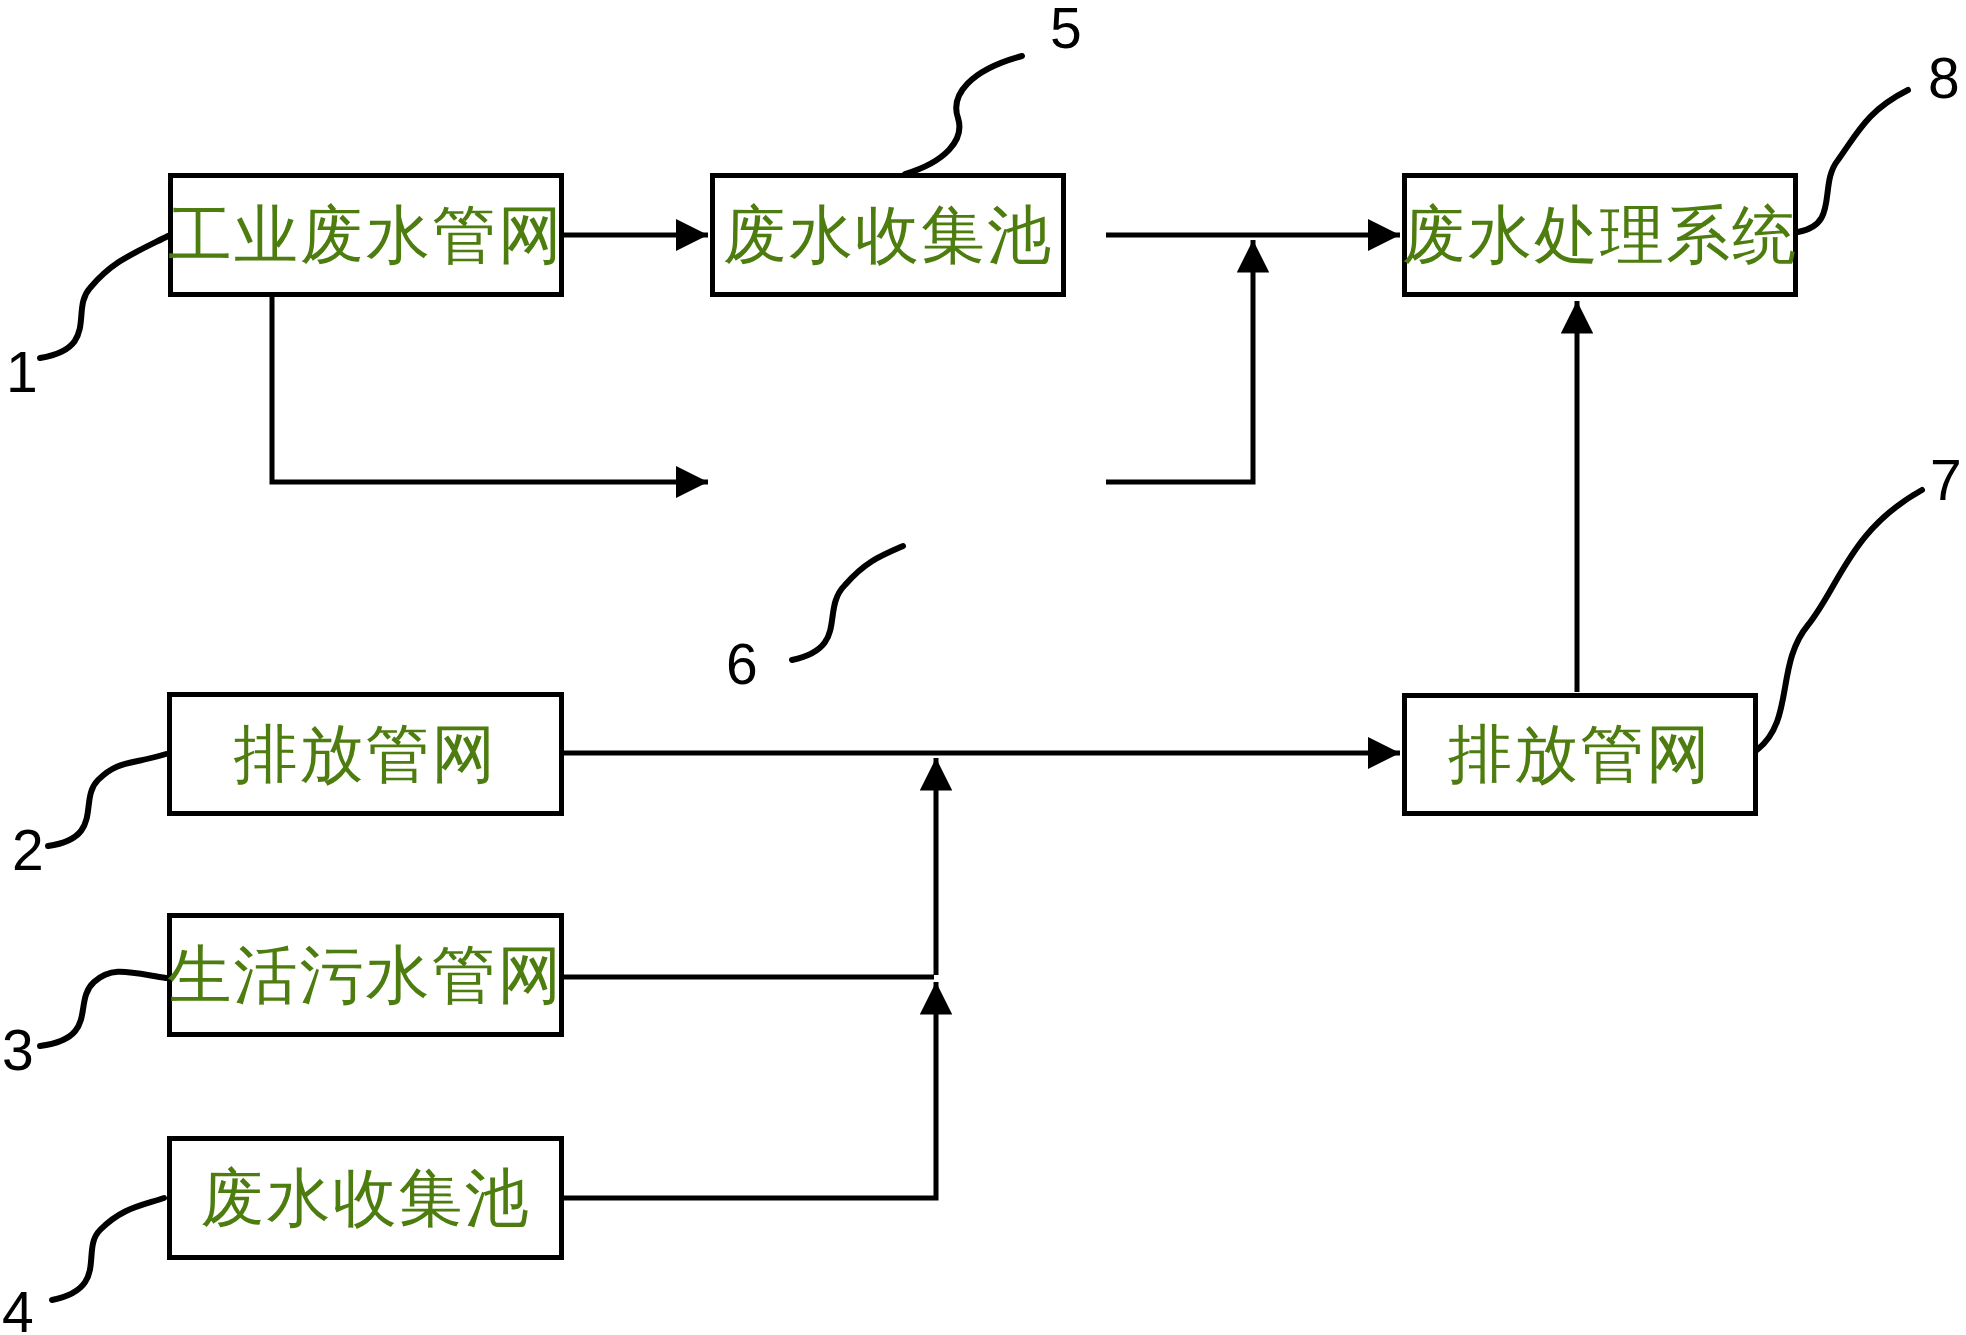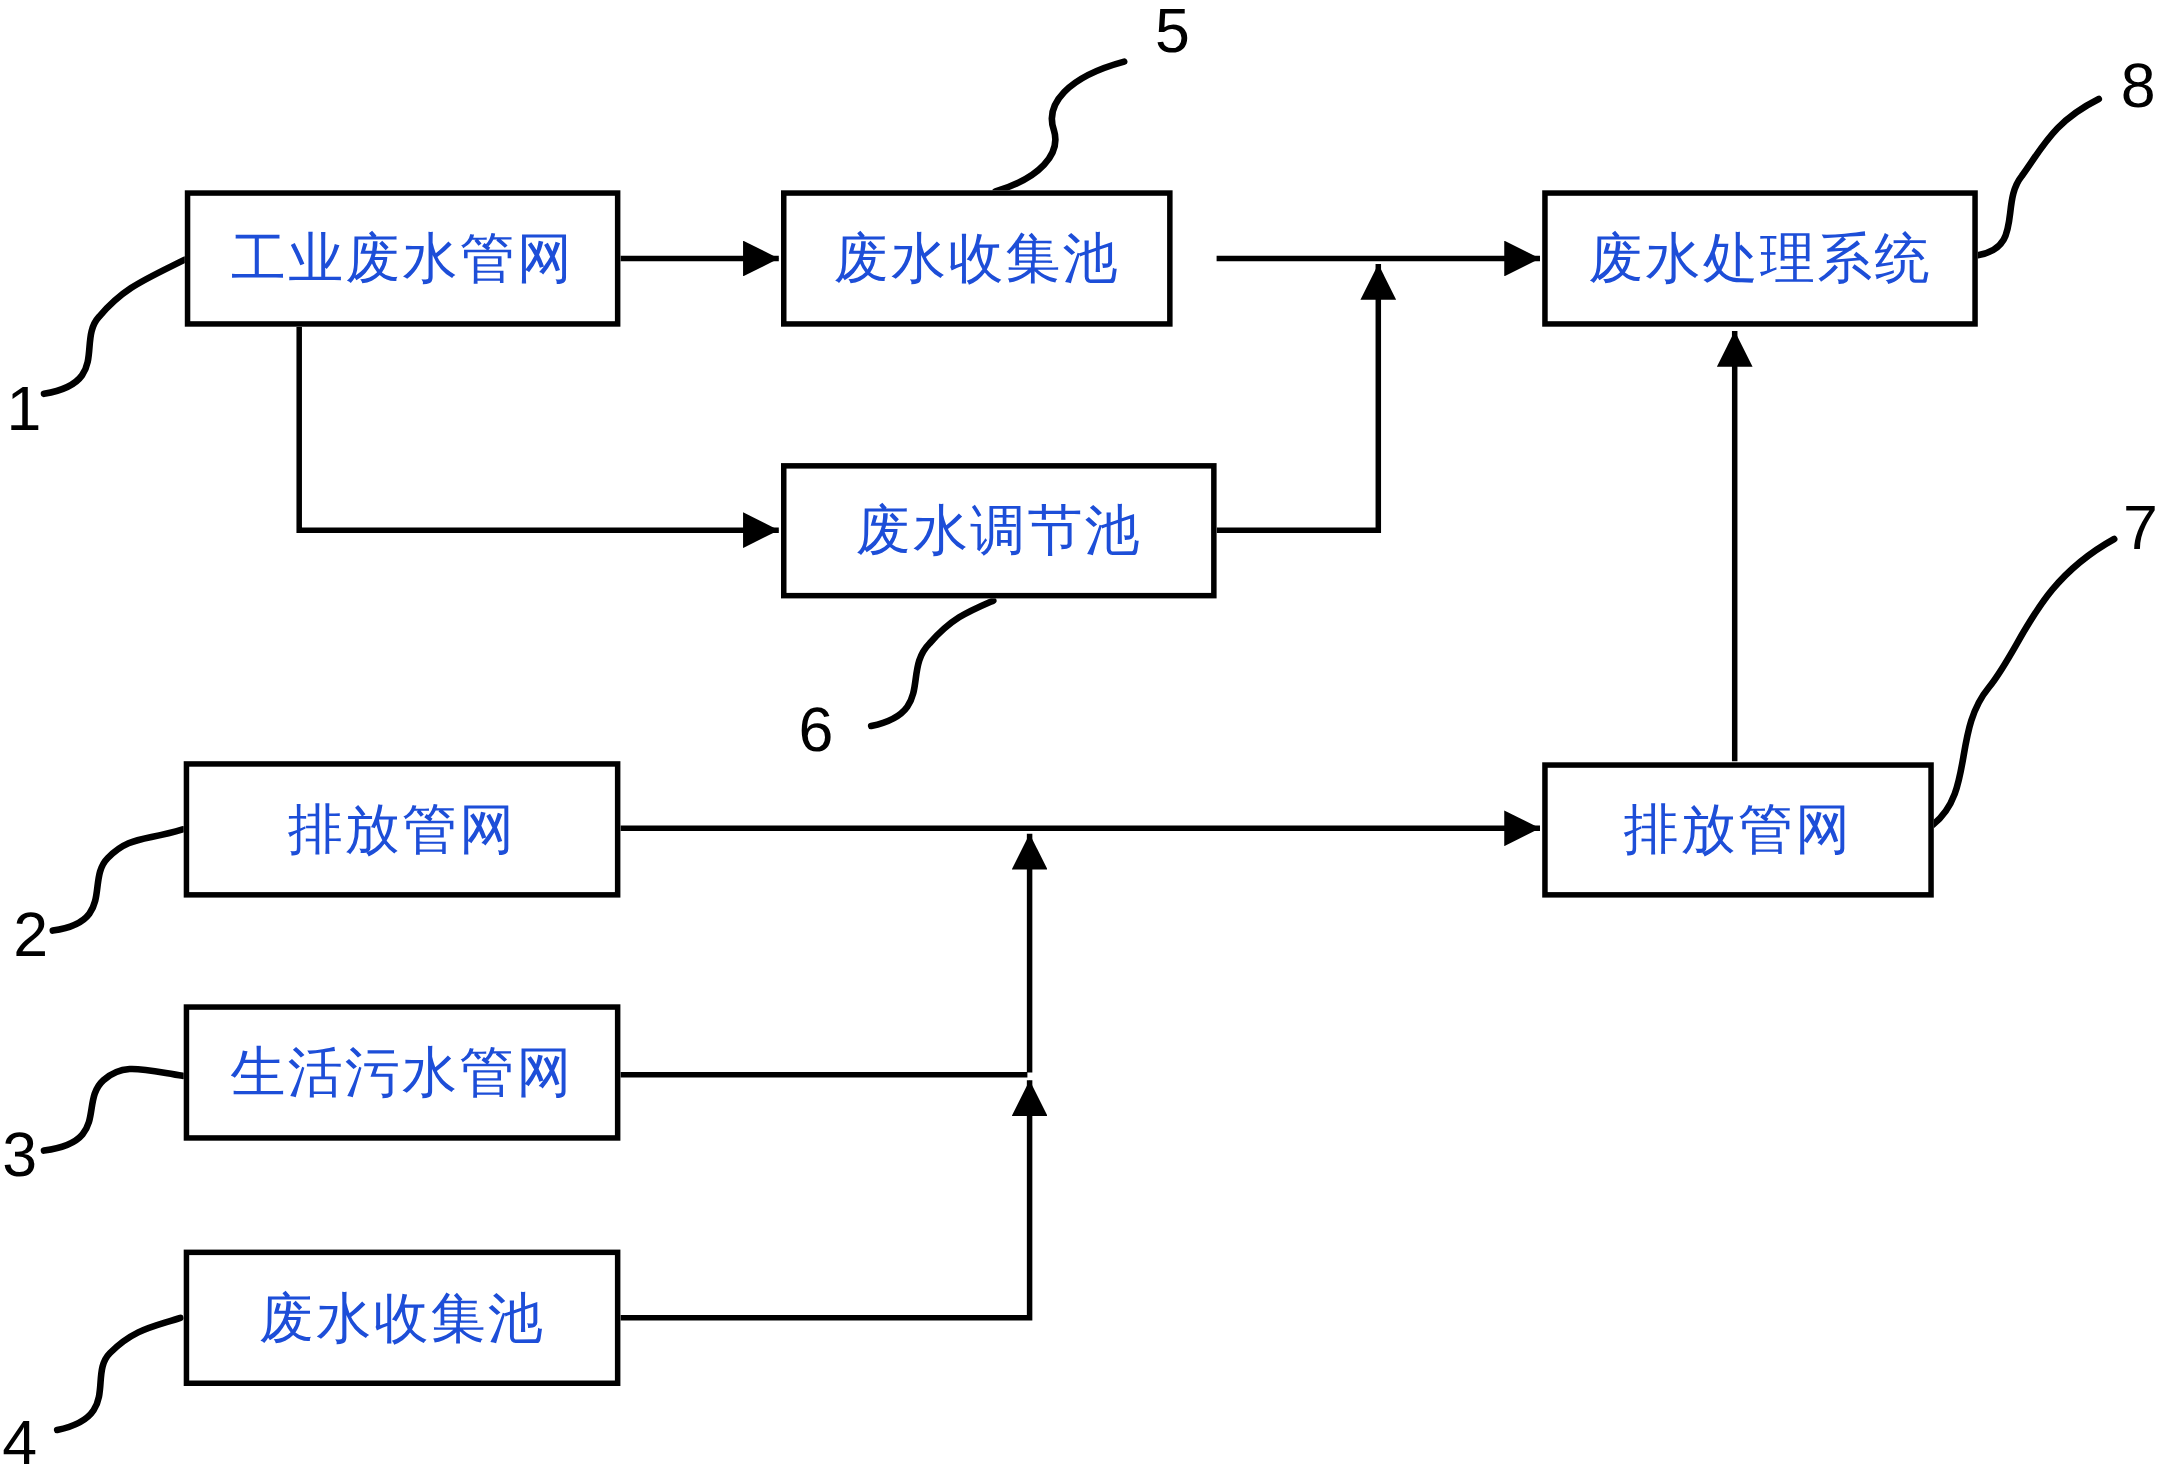--- a/index.html
+++ b/index.html
@@ -26,22 +26,22 @@
     position: absolute;
     box-sizing: border-box;
     border: 5px solid #000000;
     background: #ffffff;
     display: flex;
     align-items: center;
     justify-content: center;
     z-index: 2;
   }
   .node-label {
-    font-size: 50px;
-    color: #1d4ed8;
+    font-size: 64px;
+    color: #4d7c0f;
     letter-spacing: 2px;
     white-space: nowrap;
   }
   .ref-num {
     position: absolute;
     font-family: "Liberation Sans", "DejaVu Sans", sans-serif;
     font-size: 57px;
     line-height: 1;
     color: #000000;
     z-index: 3;
@@ -99,23 +99,20 @@
 
   <div class="node" id="node-industrial">
     <span class="node-label">工业废水管网</span>
   </div>
   <div class="node" id="node-collection">
     <span class="node-label">废水收集池</span>
   </div>
   <div class="node" id="node-treatment">
     <span class="node-label">废水处理系统</span>
   </div>
-  <div class="node" id="node-regulating">
-    <span class="node-label">废水调节池</span>
-  </div>
   <div class="node" id="node-rainwater">
     <span class="node-label">排放管网</span>
   </div>
   <div class="node" id="node-emergency">
     <span class="node-label">排放管网</span>
   </div>
   <div class="node" id="node-domestic">
     <span class="node-label">生活污水管网</span>
   </div>
   <div class="node" id="node-discharge">

